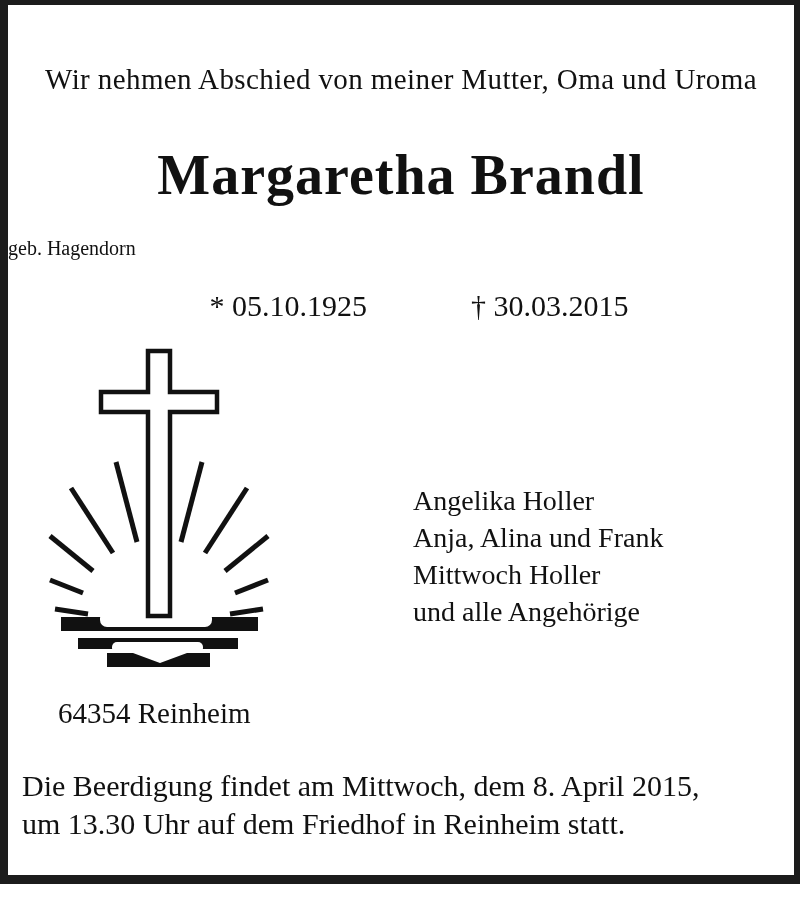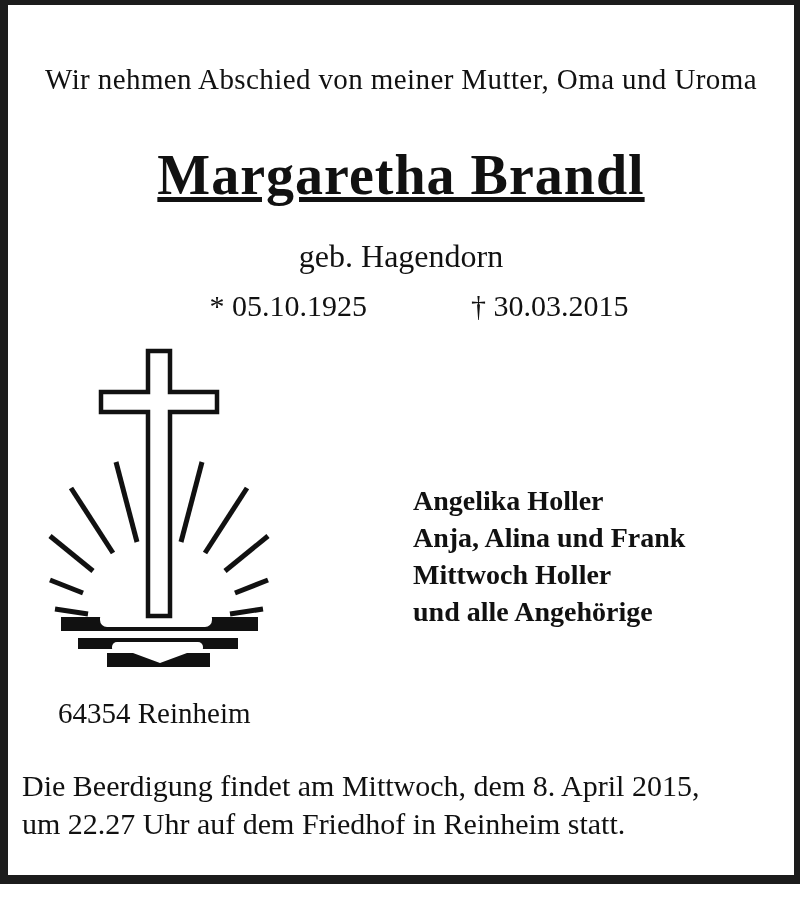--- a/index.html
+++ b/index.html
@@ -25,26 +25,24 @@
     letter-spacing:0.4px;
     white-space:nowrap;
   }
   .deceased-name {
     left:0; right:0; top:137px;
     text-align:center;
     font-size:56px; line-height:1.2;
     font-weight:bold;
     letter-spacing:1px;
     white-space:nowrap;
-    text-decoration:underline;
   }
   .maiden-name {
     left:0; right:0; top:231px;
-    text-align:center;
-    font-size:32px; line-height:1.25;
+    font-size:20px; line-height:1.25;
     white-space:nowrap;
   }
   .dates-row {
     left:0; right:0; top:282px;
     display:flex; justify-content:center; align-items:baseline;
     gap:104px;
     font-size:30px; line-height:1.25;
     white-space:nowrap;
     margin-left:36px;
   }
@@ -54,21 +52,21 @@
     color:var(--ink);
   }
   .tribute-line {
     left:405px; top:415px;
     font-size:28px; line-height:1.25;
     white-space:nowrap;
   }
   .mourners-block {
     left:405px; top:477px;
     font-size:28px; line-height:37px;
-    font-weight:bold;
+    font-weight:normal;
     white-space:nowrap;
   }
   .location-line {
     left:22px; top:690px;
     font-size:29px; line-height:1.25;
     white-space:nowrap;
     margin-left:28px;
   }
   .funeral-block {
     left:14px; top:762px; right:0;
@@ -123,16 +121,16 @@
     <div>Angelika Holler</div>
     <div>Anja, Alina und Frank</div>
     <div>Mittwoch Holler</div>
     <div>und alle Angehörige</div>
   </div>
 
   <div class="abs location-line">64354 Reinheim</div>
 
   <div class="abs funeral-block">
     <div>Die Beerdigung findet am Mittwoch, dem 8. April 2015,</div>
-    <div>um 22.27 Uhr auf dem Friedhof in Reinheim statt.</div>
+    <div>um 13.30 Uhr auf dem Friedhof in Reinheim statt.</div>
   </div>
 
 </div>
 
 </body></html>

